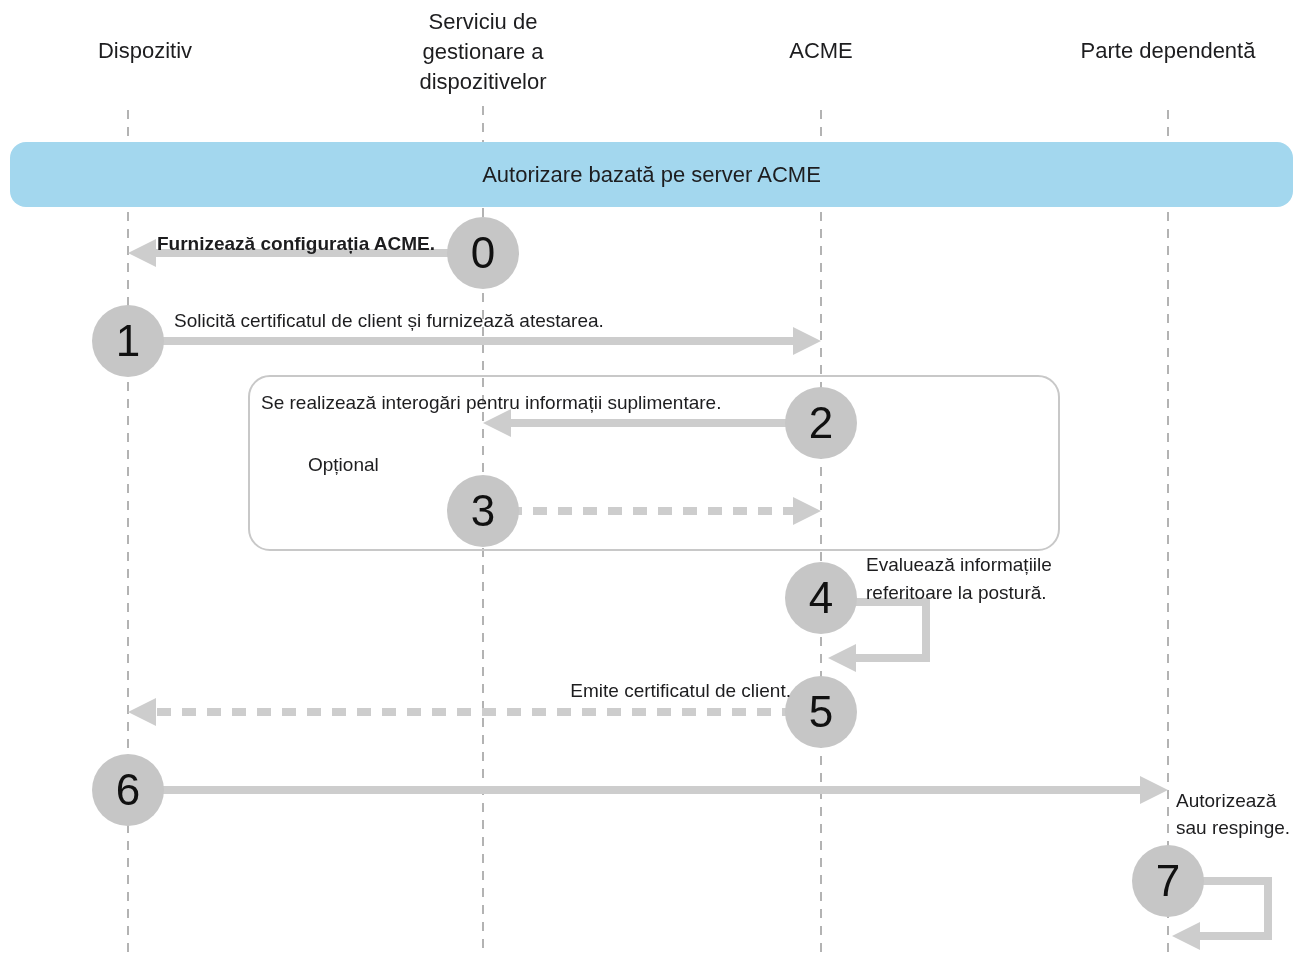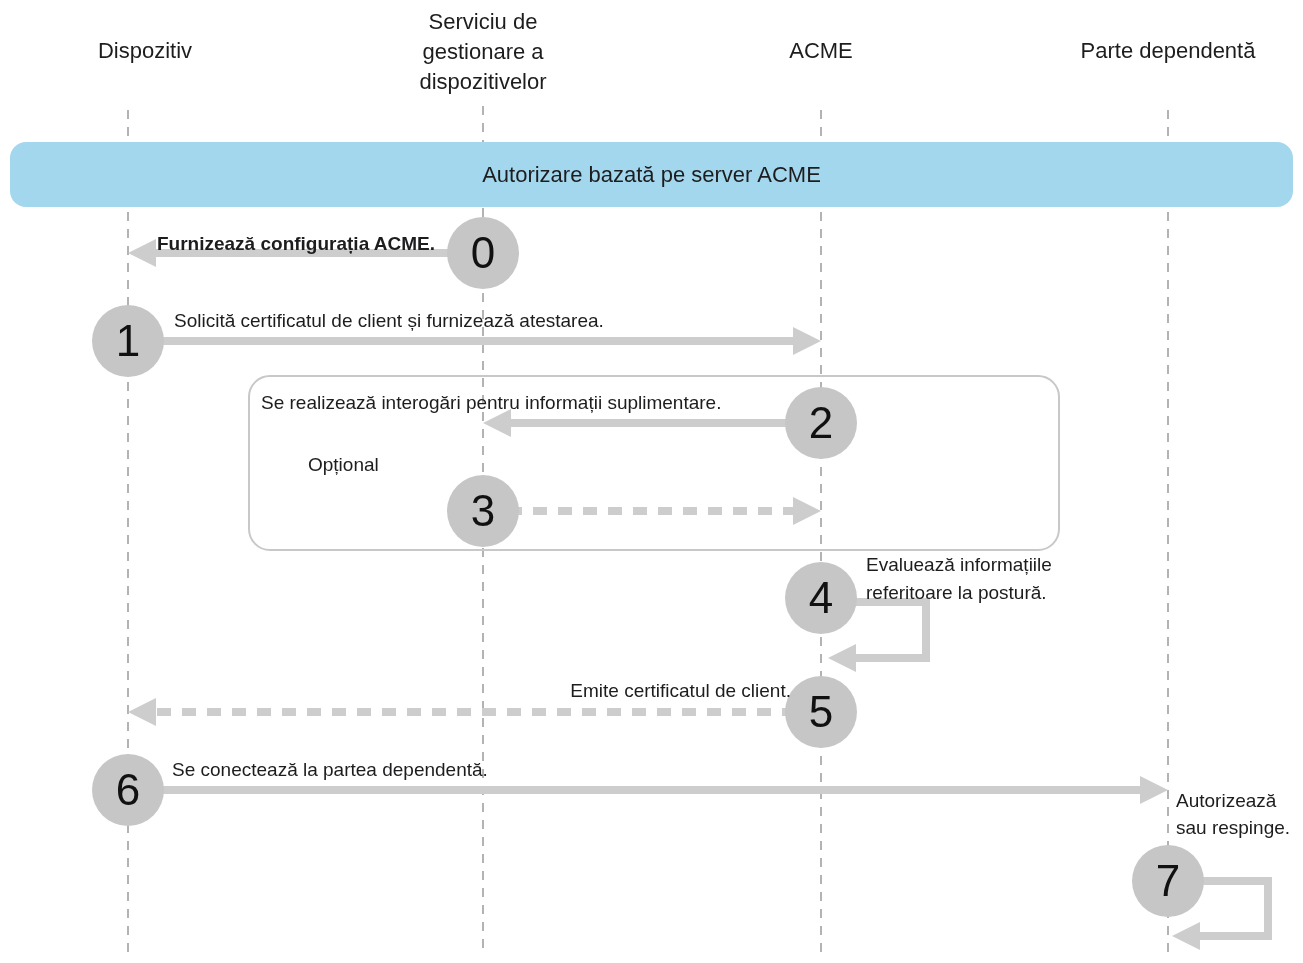--- a/index.html
+++ b/index.html
@@ -132,20 +132,19 @@
   <div class="lbl" style="left:174px;top:307px;">Solicită certificatul de client și furnizează atestarea.</div>
 
 
   <div class="lbl" style="left:866px;top:551px;line-height:28px;">
     <span style="display:block">Evaluează informațiile</span>
     <span style="display:block">referitoare la postură.</span>
   </div>
 
   <div class="lbl" style="left:495px;top:677px;width:296px;text-align:right;">Emite certificatul de client.</div>
 
-  <div class="lbl" style="left:172px;top:756px;">Se conectează la partea dependentă.</div>
 
   <div class="lbl" style="left:1176px;top:787px;">
     <span style="display:block">Autorizează</span>
     <span style="display:block">sau respinge.</span>
   </div>
 
 </div>
 
 </body></html>

